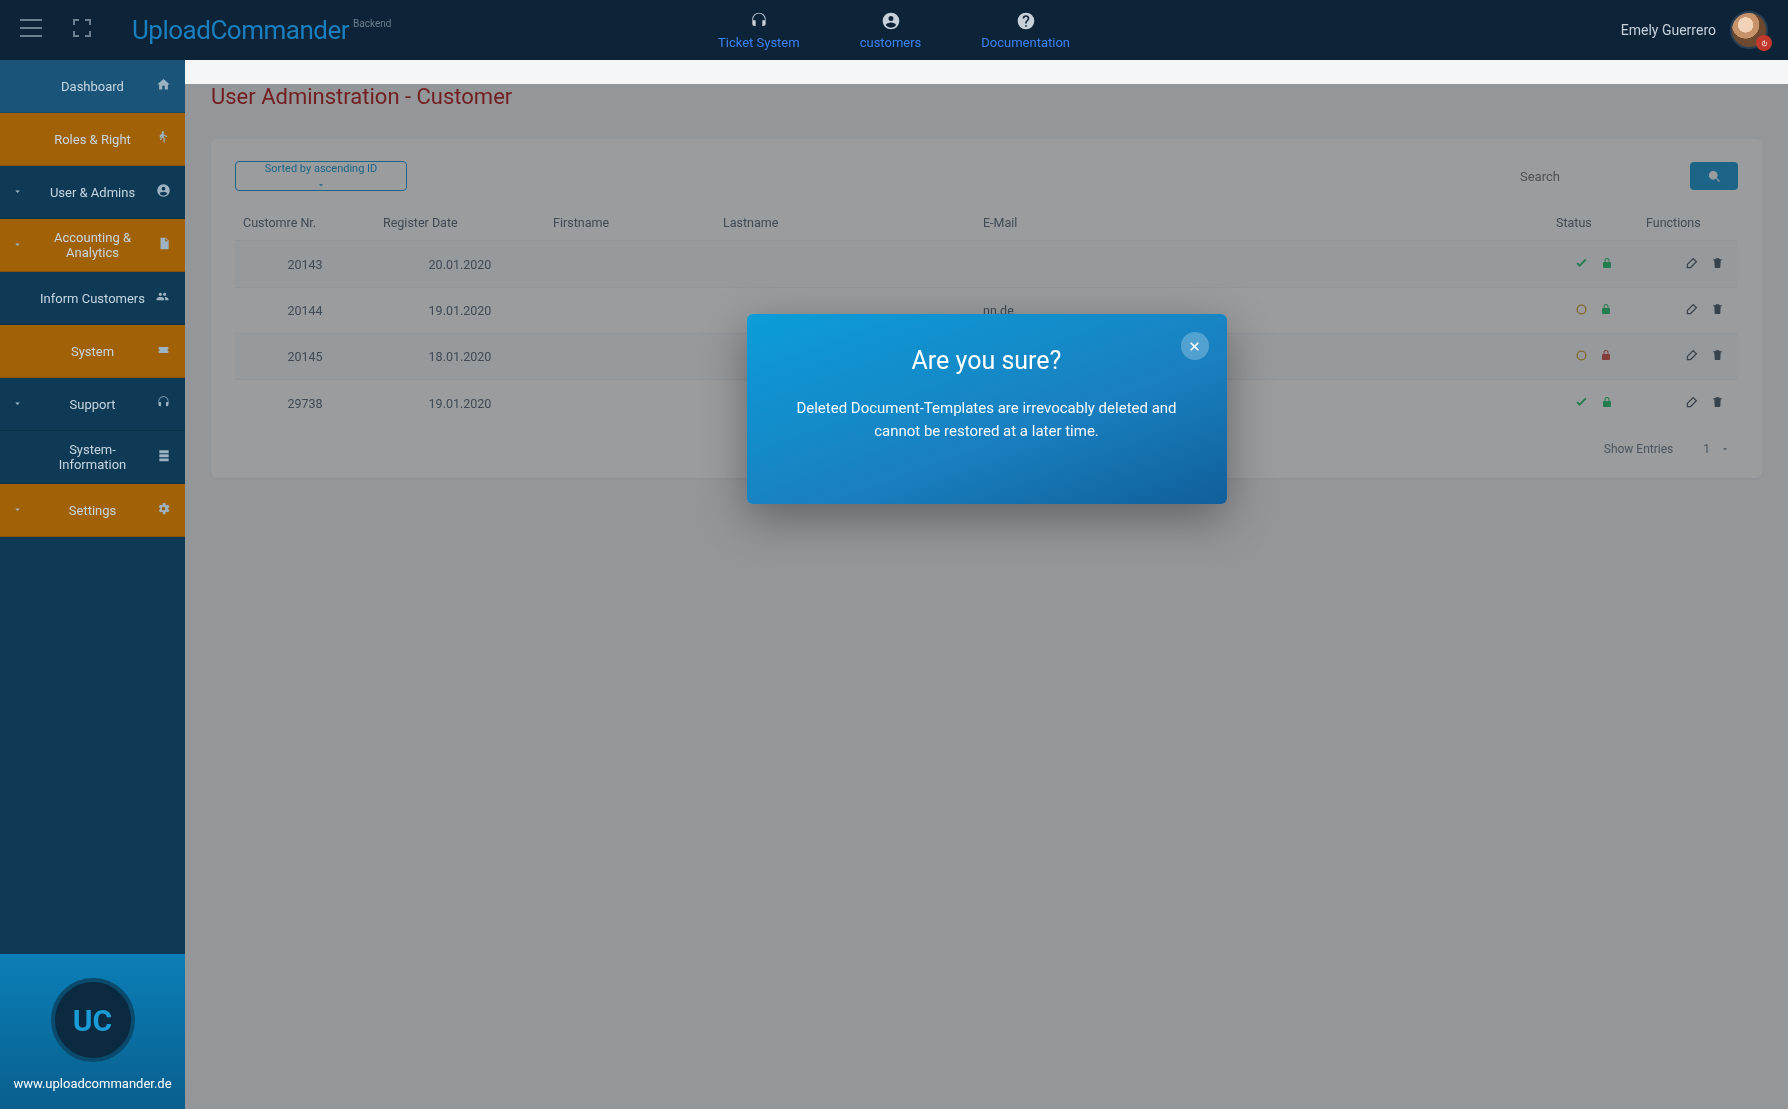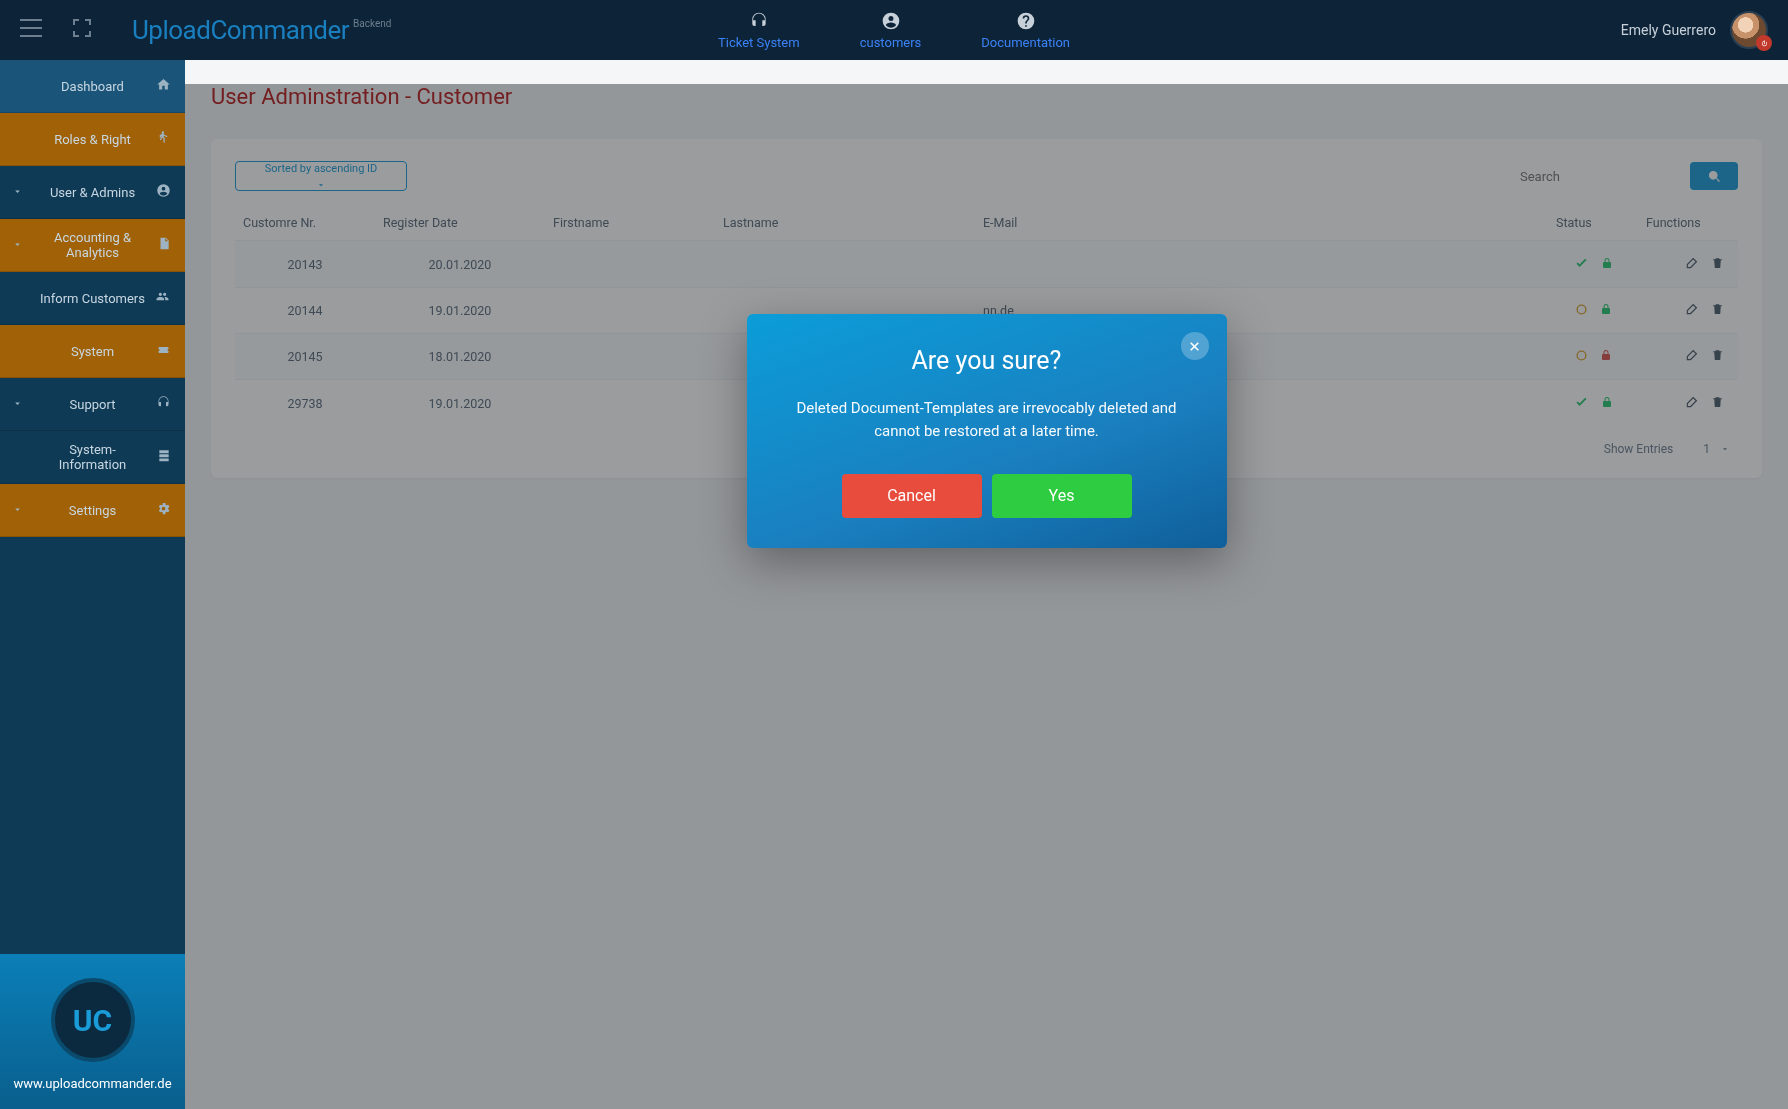--- a/index.html
+++ b/index.html
@@ -371,21 +371,17 @@
 
     <div class="overlay">
       <div class="modal">
         <div class="modal-close">
           <svg width="13" height="13" viewBox="0 0 24 24" fill="none" stroke-width="3">
               <path d="M5 5l14 14M19 5L5 19"></path>
             </svg>
         </div>
         <h2>Are you sure?</h2>
         <p>Deleted Document-Templates are irrevocably deleted and cannot be restored at a later time.</p>
-        <div class="modal-btns">
-          <button class="btn btn-cancel">Cancel</button>
-          <button class="btn btn-yes">Yes</button>
-        </div>
       </div>
     </div>
 
   </div>
 </div>
 
 </body></html>

